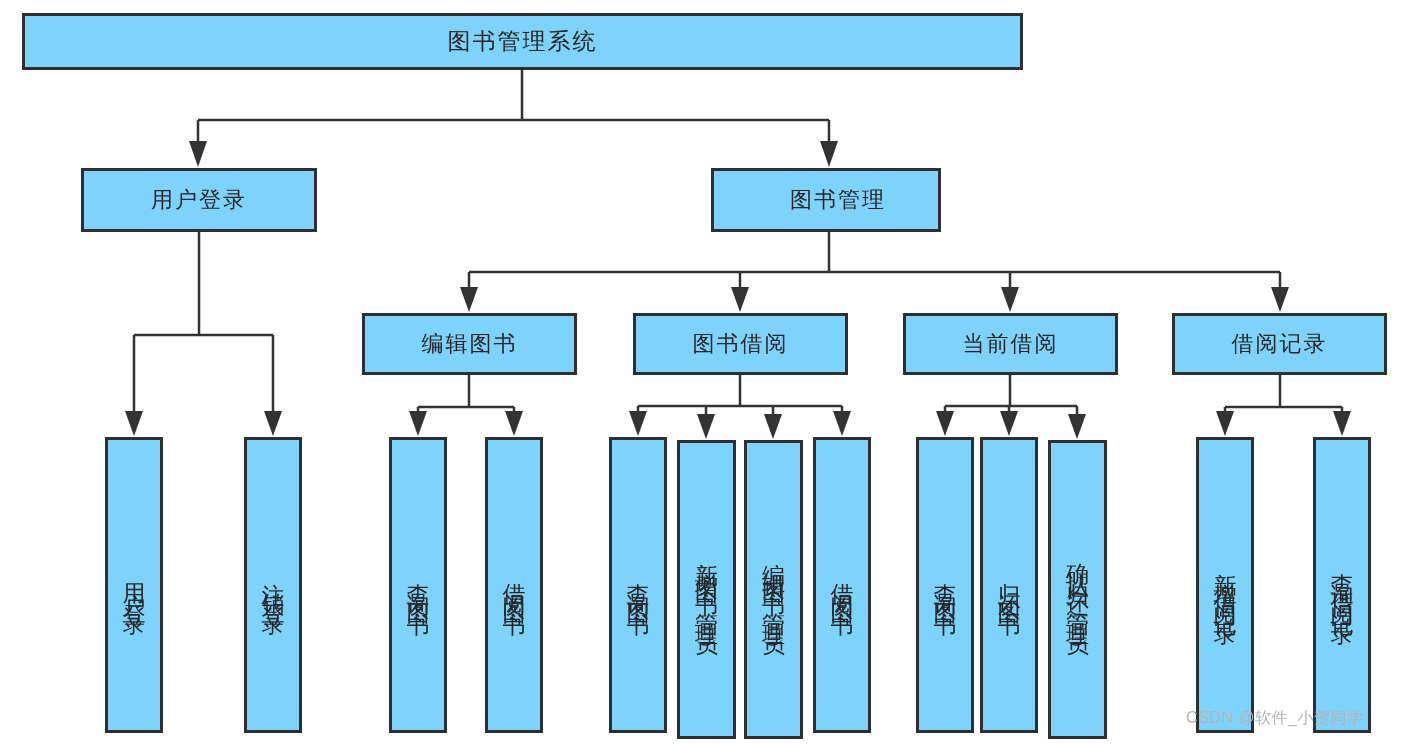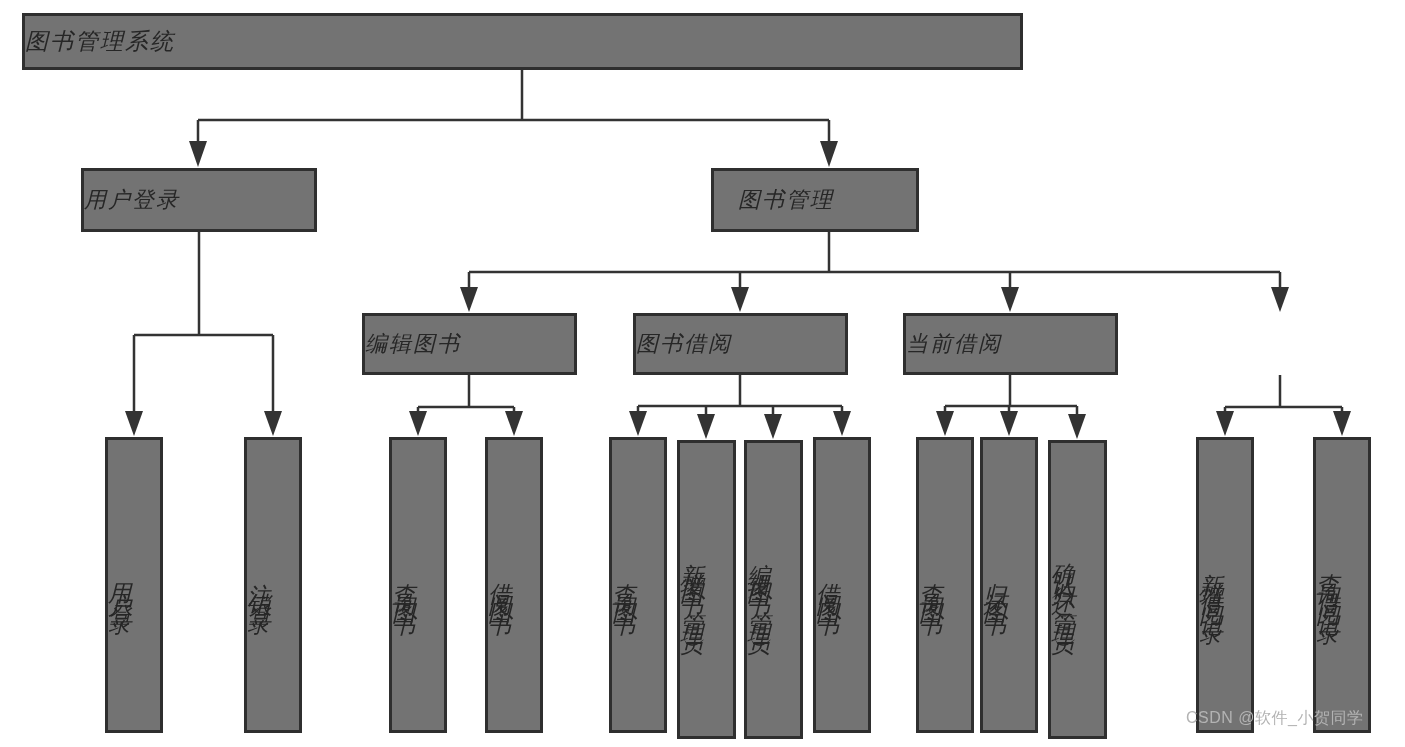--- a/index.html
+++ b/index.html
@@ -2,23 +2,23 @@
 <html><head>
 <meta charset="utf-8">
 <style>
   html,body { margin:0; padding:0; background:#ffffff; }
   .stage {
     position:relative; width:1405px; height:747px; background:#ffffff;
     font-family:"Liberation Sans", sans-serif; overflow:hidden;
   }
   svg.connectors { position:absolute; left:0; top:0; z-index:1; }
   .node {
-    position:absolute; box-sizing:border-box; background:#737373;
-    border:3px solid #2f2f2f; display:flex; align-items:center; justify-content:flex-start;
-    color:#262626; z-index:2;font-style:italic;
+    position:absolute; box-sizing:border-box; background:#7dd3fc;
+    border:3px solid #2f2f2f; display:flex; align-items:center; justify-content:center;
+    color:#262626; z-index:2;
   }
   .node-h { font-size:22px; letter-spacing:2px; white-space:nowrap; }
   .node-root { font-size:23px; }
   .node-v span {
     writing-mode:vertical-rl; text-orientation:mixed;
     font-size:23px; line-height:1; letter-spacing:10px;
   }
   .watermark {
     position:absolute; left:1186px; top:708px; z-index:5;
     color:#b3b3b3; font-size:16px; letter-spacing:0.5px; white-space:nowrap;
@@ -69,32 +69,35 @@
     </g>
   </svg>
 
   <div class="node node-h node-root" style="left:22px; top:13px; width:1001px; height:57px;">
     <span>图书管理系统</span>
   </div>
 
   <div class="node node-h" style="left:81px; top:168px; width:236px; height:64px;">
     <span>用户登录</span>
   </div>
-  <div class="node node-h" style="left:711px; top:168px; width:208px; height:64px;padding-left:24px;">
+  <div class="node node-h" style="left:711px; top:168px; width:230px; height:64px;padding-left:24px;">
     <span>图书管理</span>
   </div>
 
   <div class="node node-h" style="left:362px; top:313px; width:215px; height:62px;">
     <span>编辑图书</span>
   </div>
   <div class="node node-h" style="left:903px; top:313px; width:215px; height:62px;">
     <span>当前借阅</span>
   </div>
   <div class="node node-h" style="left:633px; top:313px; width:215px; height:62px;">
     <span>图书借阅</span>
+  </div>
+  <div class="node node-h" style="left:1172px; top:313px; width:215px; height:62px;">
+    <span>借阅记录</span>
   </div>
 
   <div class="node node-v" style="left:105px; top:437px; width:58px; height:296px;">
     <span>用户登录</span>
   </div>
   <div class="node node-v" style="left:244px; top:437px; width:58px; height:296px;">
     <span>注销登录</span>
   </div>
 
   <div class="node node-v" style="left:389px; top:437px; width:58px; height:296px;">

